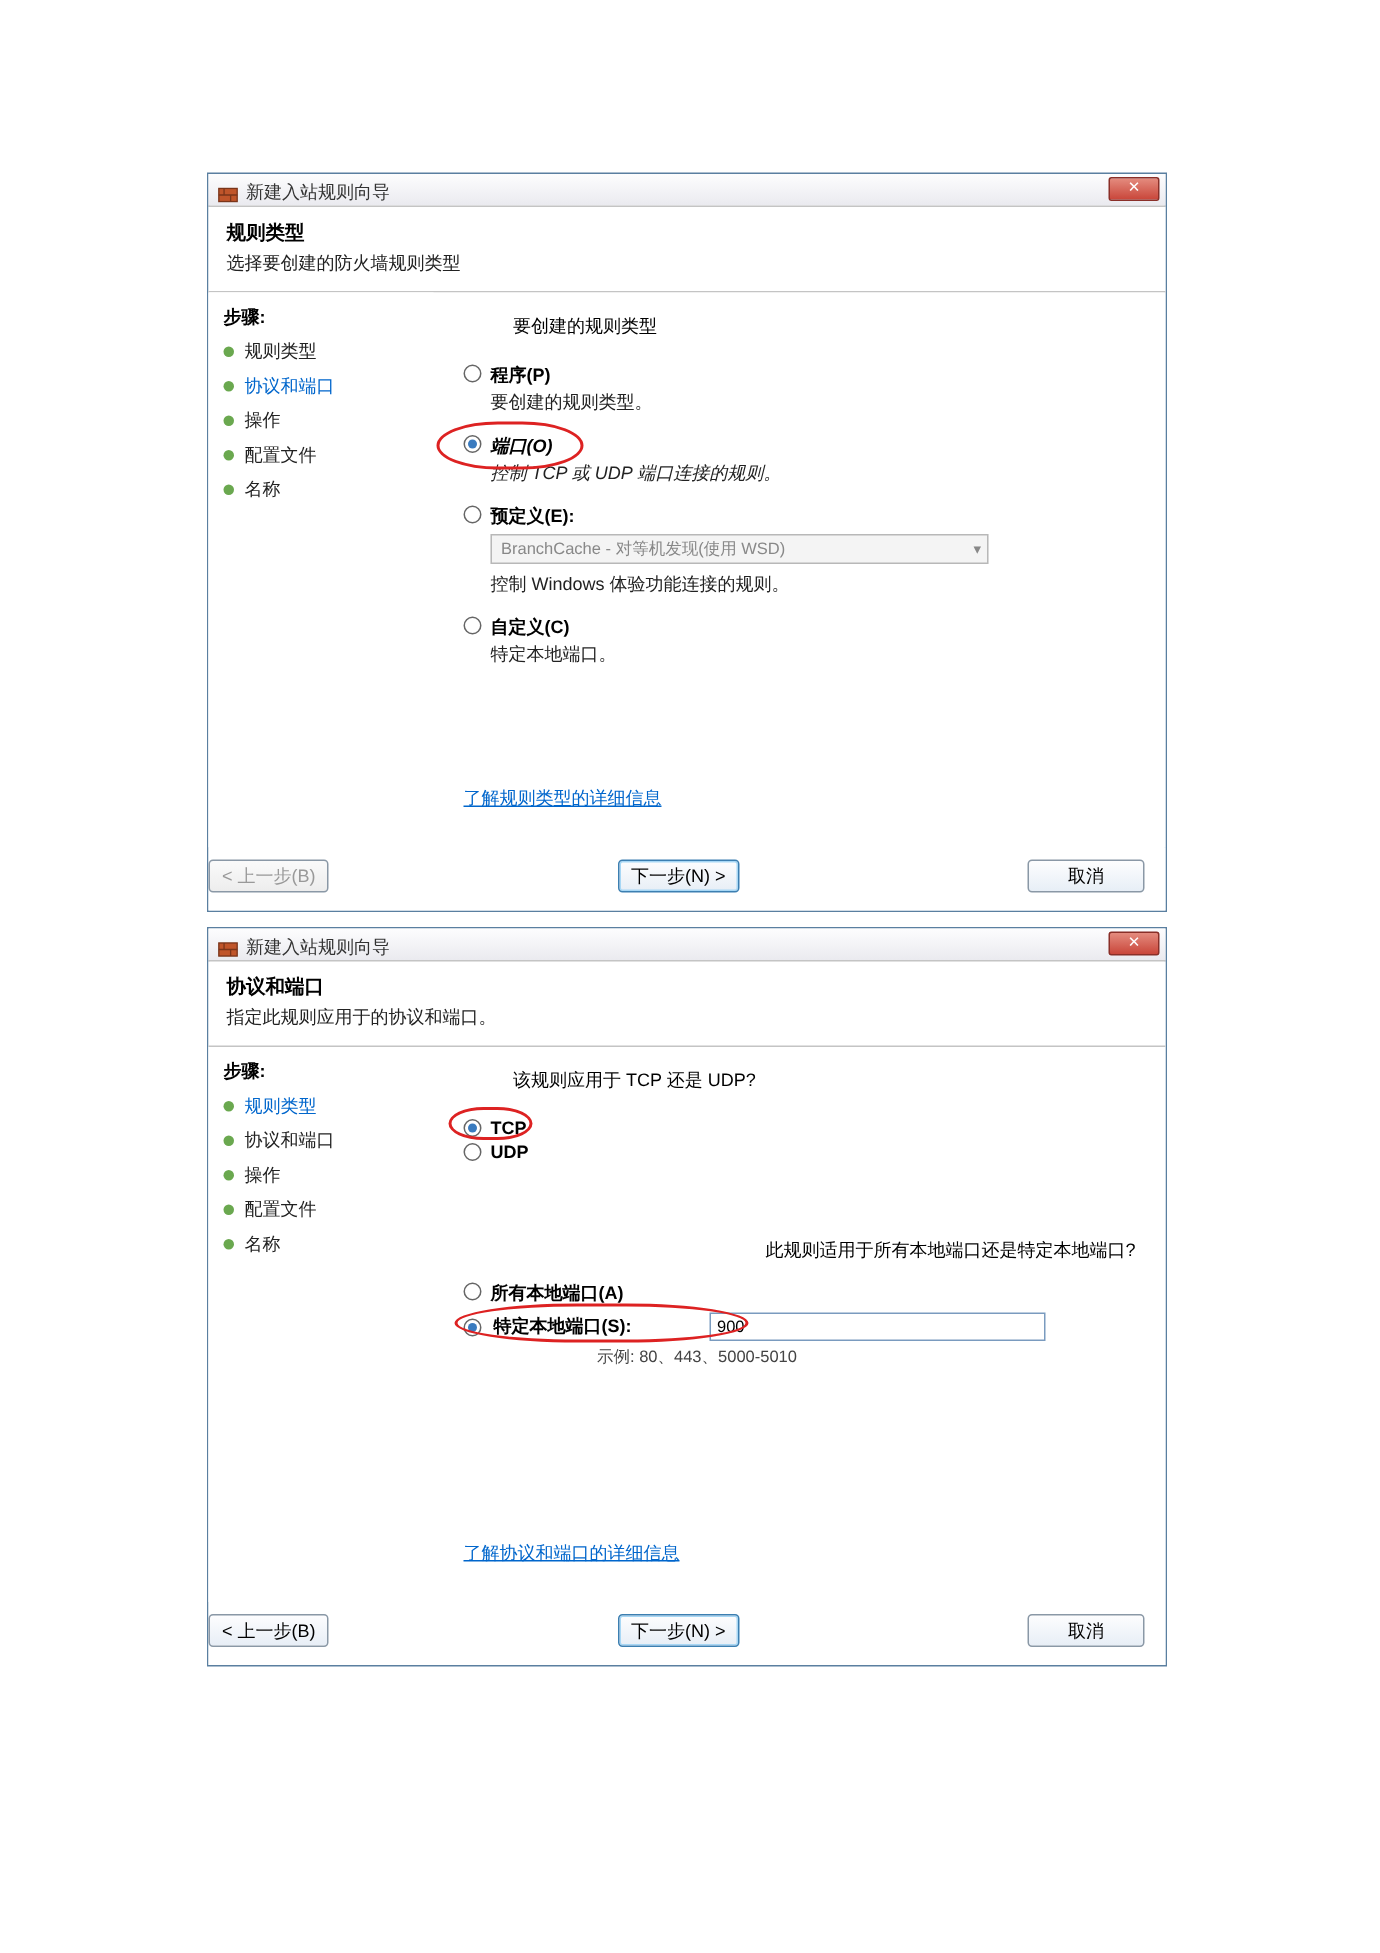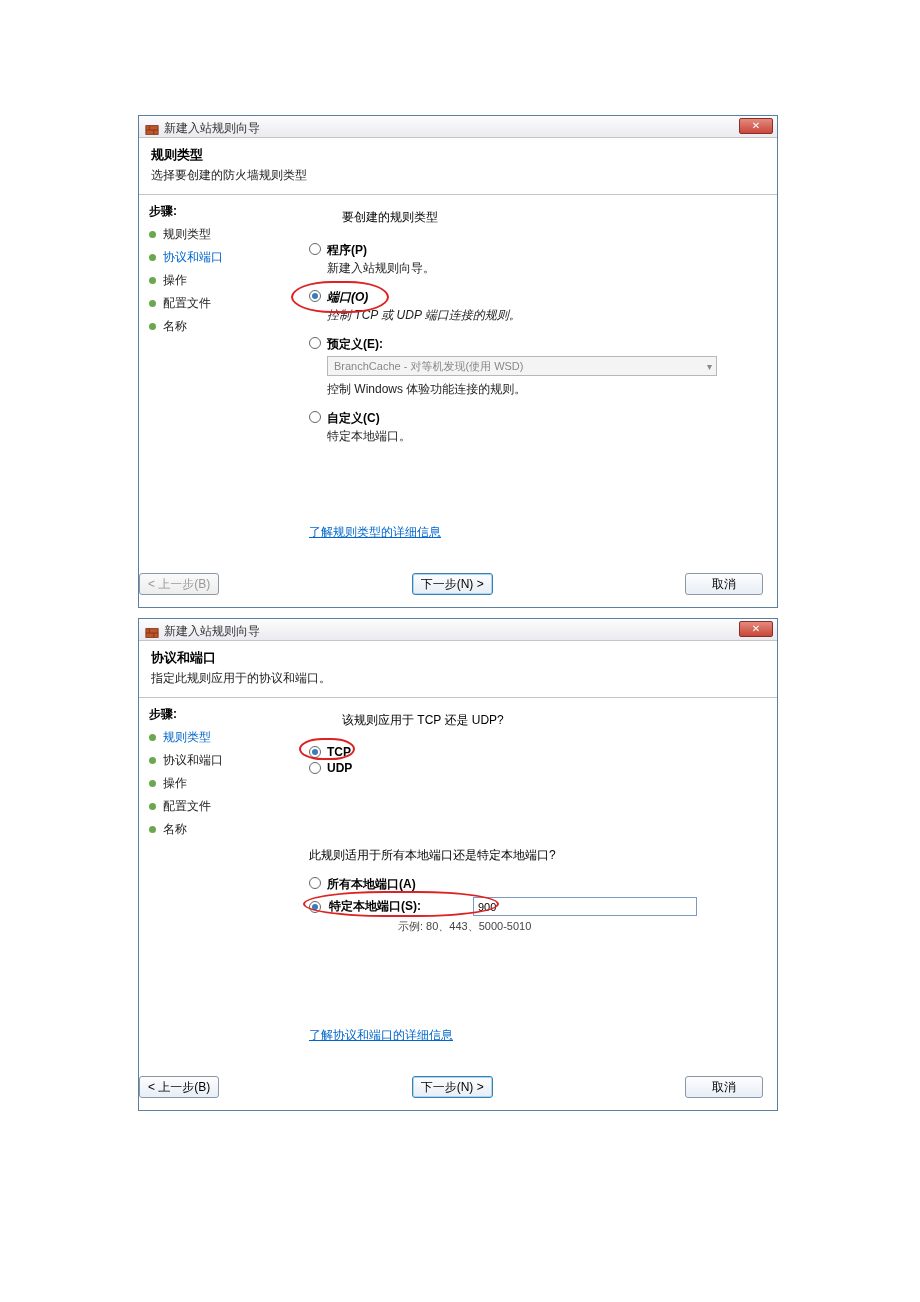--- a/index.html
+++ b/index.html
@@ -110,21 +110,21 @@
     background:#3a7bbf;
   }
   .opt-label { font-weight: bold; }
   .opt-desc { margin: 1px 0 10px 18px; color:#222; }
   .dropdown {
     margin: 3px 0 4px 18px;
     border: 1px solid #b8b8b8;
     background: #f4f4f4;
     color: #888;
     height: 20px;
-    width: 390px;
+    width: 332px;
     padding: 0 18px 0 6px;
     font-size: 11px;
     line-height: 18px;
     position: relative;
     cursor: default;
   }
   .dropdown::after {
     content:"▾";
     position:absolute; right:4px; top:1px;
     color:#888; font-size:10px;
@@ -151,21 +151,21 @@
     padding: 0 8px;
   }
   .btn.disabled { color:#999; cursor:default; background:linear-gradient(#fafafa,#ededed); }
   .btn.primary { border: 1px solid #3c7fb1; box-shadow: 0 0 0 1px #a7d7f5 inset; }
   .red-circle {
     position:absolute;
     border: 2px solid #d22;
     border-radius: 50%/60%;
     pointer-events: none;
   }
-  .port-question { margin-bottom:10px; margin-top: 72px;}
+  .port-question { margin-bottom:10px; margin-top: 50px; text-align: right;}
   .port-input {
     height:19px;
     width:224px;
     border:1px solid #7a9bbf;
     font-size:11px;
     padding: 0 4px;
     font-family: inherit;
     display:inline-block;
   }
   .ports-row { display:flex; align-items:center; gap:2px; margin-left:0; }
@@ -222,21 +222,21 @@
           </div>
     </div>
 
     <div class="main" style="position:relative;">
       <div class="prompt">要创建的规则类型</div>
 
       <div class="opt-row">
         <span class="radio"></span>
         <span class="opt-label">程序(P)</span>
       </div>
-      <div class="opt-desc">新建入站规则向导。</div>
+      <div class="opt-desc">要创建的规则类型。</div>
 
       <div style="position:relative;font-style:italic;">
         <div class="opt-row">
           <span class="radio checked"></span>
           <span class="opt-label">端口(O)</span>
         </div>
         <div class="opt-desc">控制 TCP 或 UDP 端口连接的规则。</div>
         <span class="red-circle" style="left:-18px; top:-6px; width:98px; height:32px;"></span>
       </div>
 

